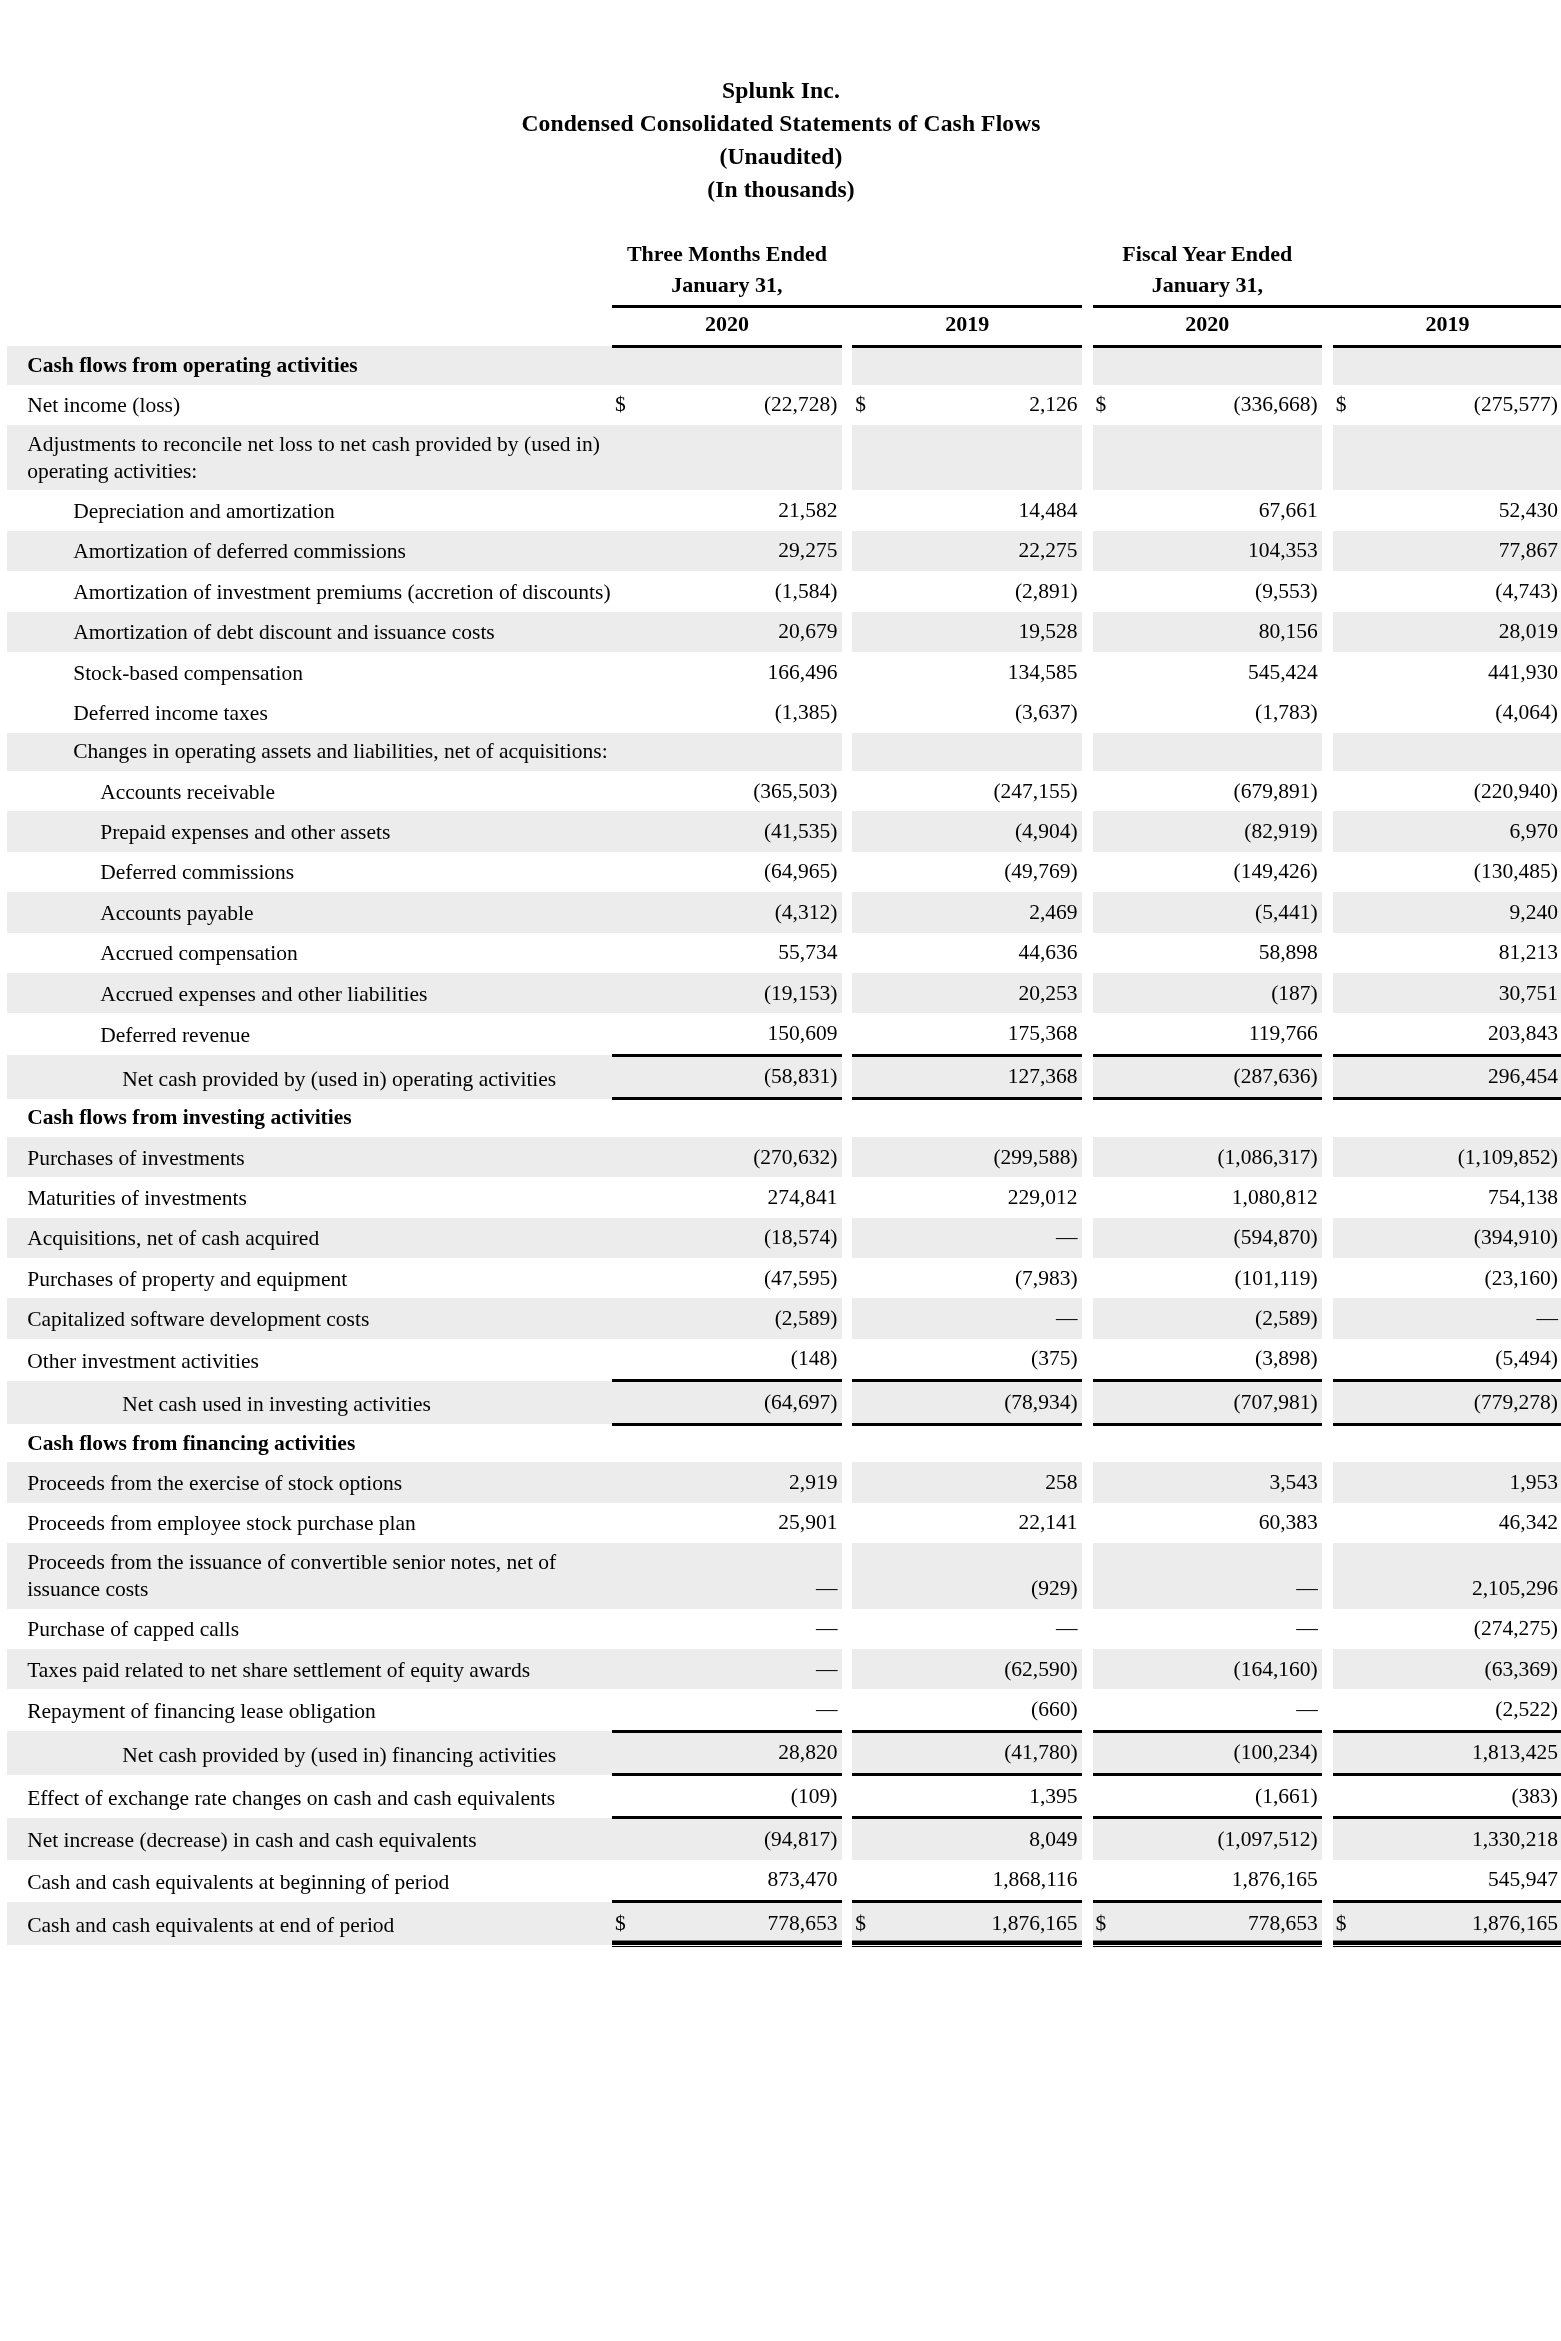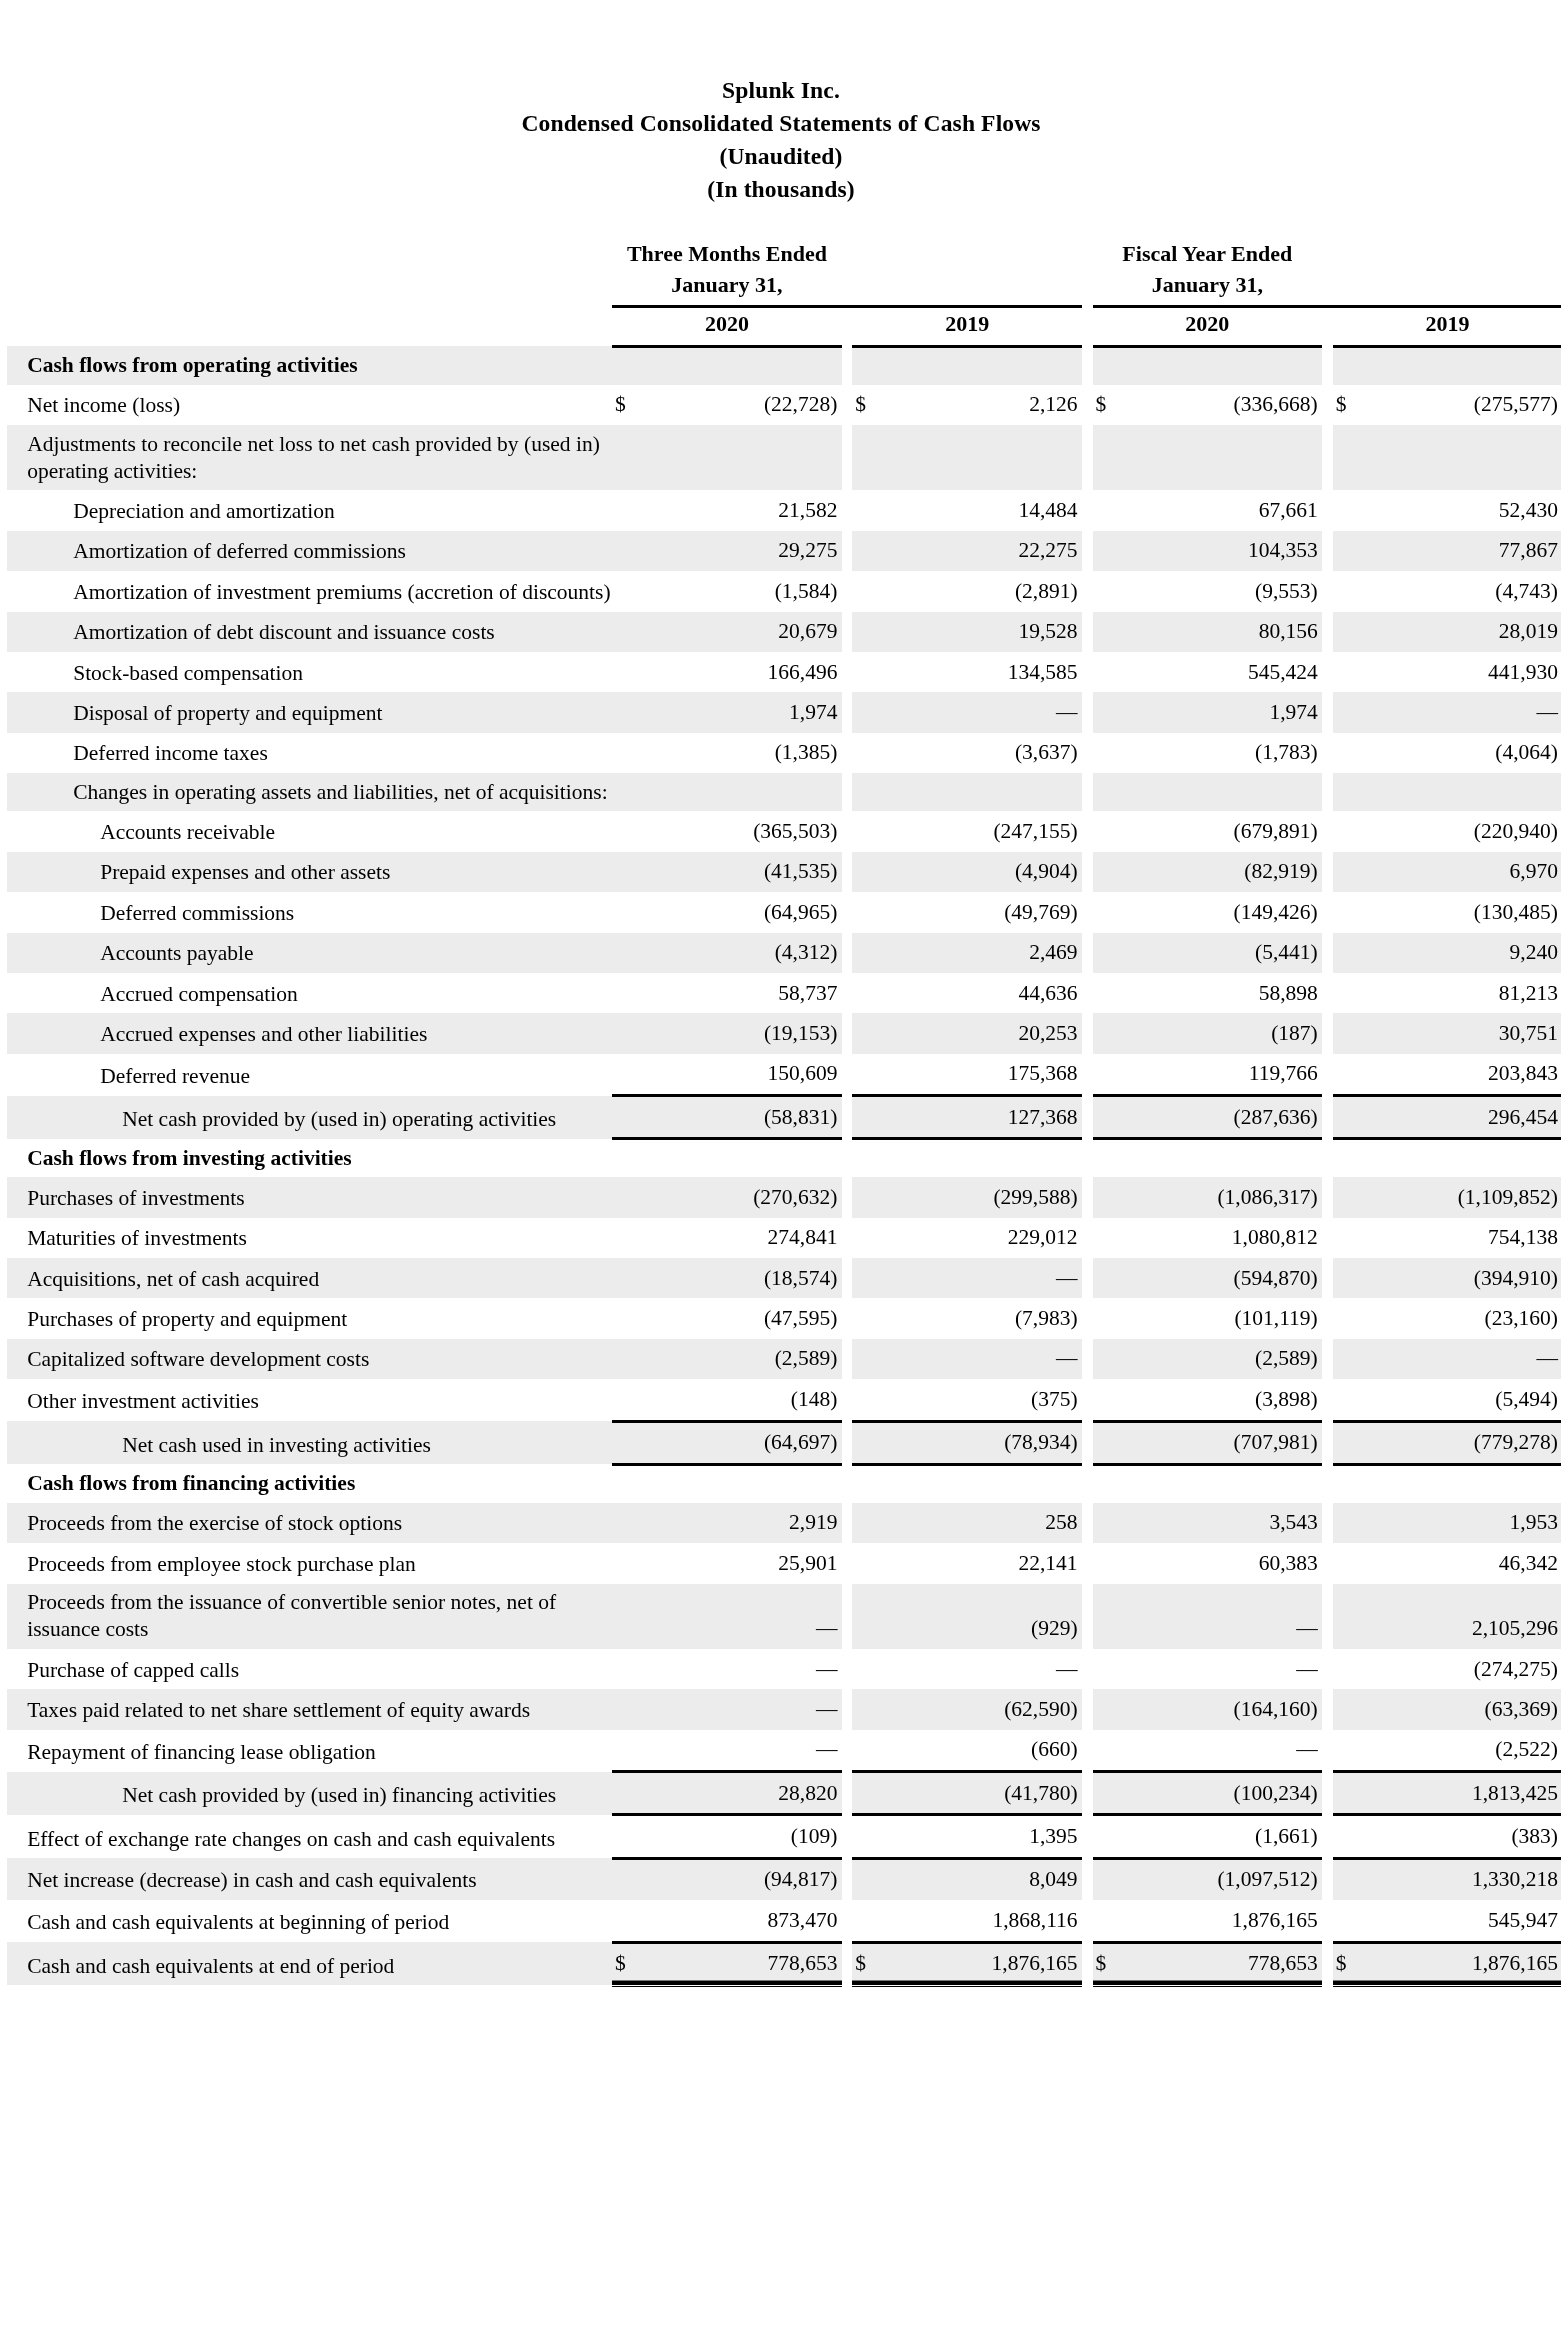--- a/index.html
+++ b/index.html
@@ -298,34 +298,20 @@
           <td class="gap"></td>
           <td class="cur"></td>
           <td class="num">134,585</td>
           <td class="gap"></td>
           <td class="cur"></td>
           <td class="num">545,424</td>
           <td class="gap"></td>
           <td class="cur"></td>
           <td class="num">441,930</td>
         </tr>
-        <tr class="shade">
-          <td class="label ind1">Disposal of property and equipment</td>
-          <td class="cur"></td>
-          <td class="num">1,974</td>
-          <td class="gap"></td>
-          <td class="cur"></td>
-          <td class="num">—</td>
-          <td class="gap"></td>
-          <td class="cur"></td>
-          <td class="num">1,974</td>
-          <td class="gap"></td>
-          <td class="cur"></td>
-          <td class="num">—</td>
-        </tr>
         <tr class="plain">
           <td class="label ind1">Deferred income taxes</td>
           <td class="cur"></td>
           <td class="num">(1,385)</td>
           <td class="gap"></td>
           <td class="cur"></td>
           <td class="num">(3,637)</td>
           <td class="gap"></td>
           <td class="cur"></td>
           <td class="num">(1,783)</td>
@@ -399,21 +385,21 @@
           <td class="gap"></td>
           <td class="cur"></td>
           <td class="num">(5,441)</td>
           <td class="gap"></td>
           <td class="cur"></td>
           <td class="num">9,240</td>
         </tr>
         <tr class="plain">
           <td class="label ind2">Accrued compensation</td>
           <td class="cur"></td>
-          <td class="num">58,737</td>
+          <td class="num">55,734</td>
           <td class="gap"></td>
           <td class="cur"></td>
           <td class="num">44,636</td>
           <td class="gap"></td>
           <td class="cur"></td>
           <td class="num">58,898</td>
           <td class="gap"></td>
           <td class="cur"></td>
           <td class="num">81,213</td>
         </tr>

